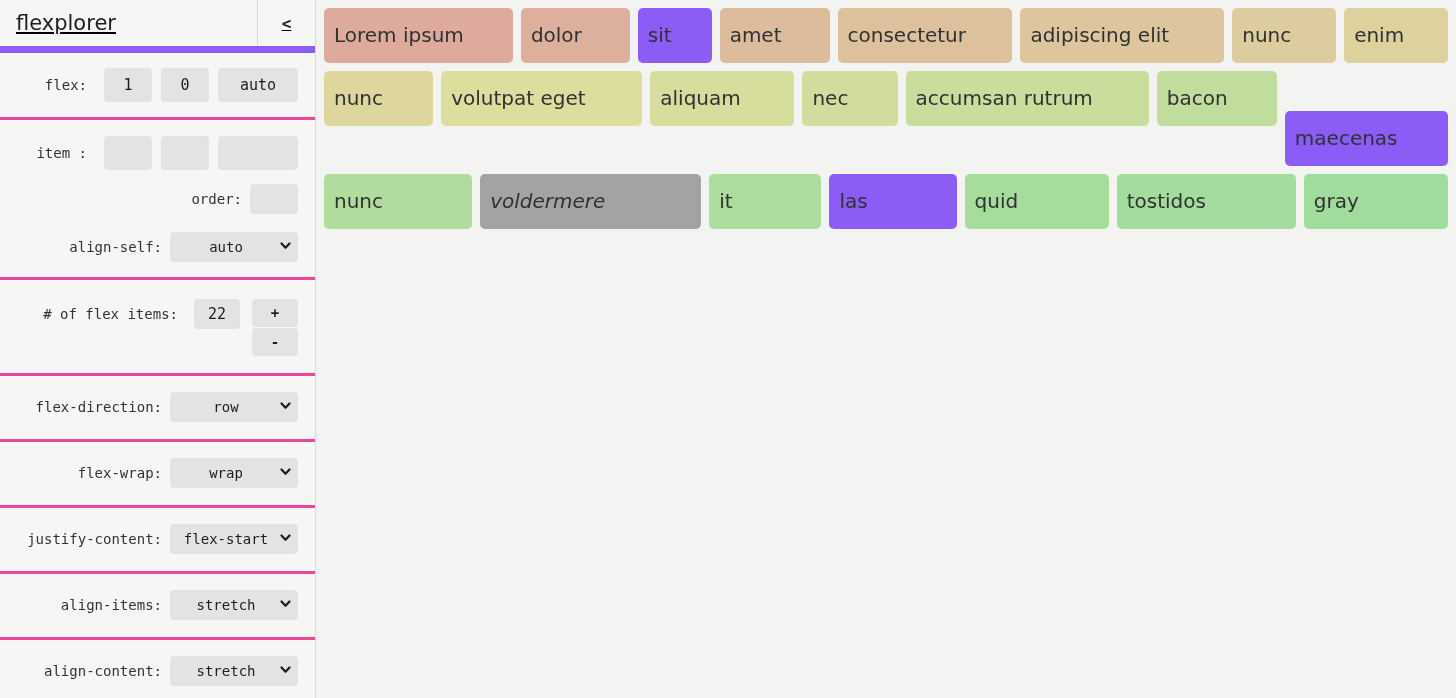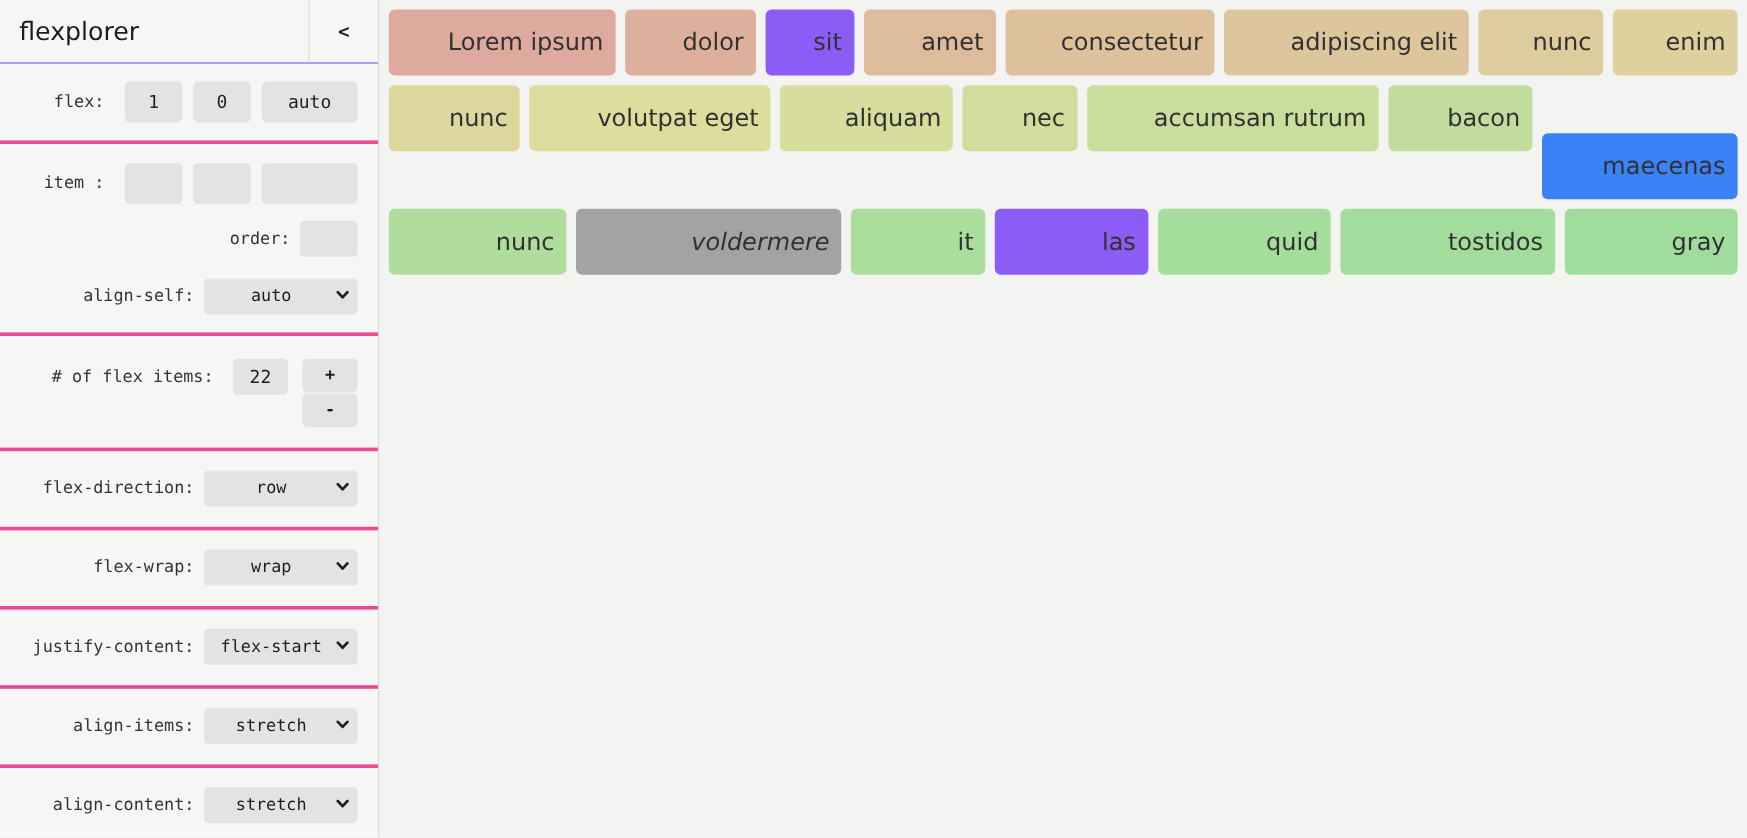--- a/index.html
+++ b/index.html
@@ -14,22 +14,22 @@
   
   .sidebar {
     width:316px; min-width:316px; height:100%;
     background:#f6f6f4;
     border-right:1px solid #dcdcda;
     font-family:"DejaVu Sans Mono", monospace;
     display:flex; flex-direction:column;
   }
   .sb-header {
     height:53px; min-height:53px;
-    border-bottom:1px solid #8b5cf6;
-    display:flex; align-items:stretch;
+    border-bottom:7px solid #8b5cf6;
+    display:flex; align-items:stretch;text-decoration:underline;
   }
   .sb-title {
     flex:1; display:flex; align-items:center;
     padding-left:16px;
     font-family:"DejaVu Sans", sans-serif;
     font-size:21px; color:#1d1d1d;
   }
   .collapse-btn {
     width:58px; border:none; border-left:1px solid #dcdcda;
     background:transparent; cursor:pointer;
@@ -82,21 +82,21 @@
   }
   .sec-select { padding:16px 17px 17px 0; }
 
   
   .stage {
     flex:1; padding:4px;
     display:flex; flex-wrap:wrap; align-content:flex-start;
   }
   .flex-item {
     flex:1 0 auto; margin:4px; height:55px; line-height:55px;
-    border-radius:5px; text-align:right;
+    border-radius:5px; text-align:left;
     font-size:20px; color:#313131; white-space:nowrap;
     padding:0 10px;
   }
 </style>
 </head>
 <body>
 
 <div class="sidebar">
 
   <div class="sb-header">
@@ -210,21 +210,21 @@
     <div class="flex-item" style="background: rgb(221, 193, 157); flex-basis: 174px;">consectetur</div>
     <div class="flex-item" style="background: rgb(221, 198, 157); flex-basis: 203px;">adipiscing elit</div>
     <div class="flex-item" style="background: rgb(221, 204, 157); flex-basis: 103px;">nunc</div>
     <div class="flex-item" style="background: rgb(221, 210, 157); flex-basis: 103px;">enim</div>
     <div class="flex-item" style="background: rgb(221, 215, 157); flex-basis: 108px;">nunc</div>
     <div class="flex-item" style="background: rgb(221, 221, 157); flex-basis: 200px;">volutpat eget</div>
     <div class="flex-item" style="background: rgb(215, 221, 157); flex-basis: 143px;">aliquam</div>
     <div class="flex-item" style="background: rgb(210, 221, 157); flex-basis: 94px;">nec</div>
     <div class="flex-item" style="background: rgb(201, 221, 157); flex-basis: 242px;">accumsan rutrum</div>
     <div class="flex-item" style="background: rgb(193, 221, 157); flex-basis: 119px;">bacon</div>
-    <div class="flex-item" style="background: #3b82f6; flex-basis: 162px; margin-top: 44px;">maecenas</div>
+    <div class="flex-item" style="background: #8b5cf6; flex-basis: 162px; margin-top: 44px;">maecenas</div>
     <div class="flex-item" style="background: rgb(176, 221, 157); flex-basis: 147px;">nunc</div>
     <div class="flex-item" style="background: #a3a3a3; flex-basis: 220px; font-style: italic;">voldermere</div>
     <div class="flex-item" style="background: rgb(171, 221, 157); flex-basis: 111px;">it</div>
     <div class="flex-item" style="background: #8b5cf6; flex-basis: 126px;">las</div>
     <div class="flex-item" style="background: rgb(165, 221, 157); flex-basis: 143px;">quid</div>
     <div class="flex-item" style="background: rgb(163, 221, 157); flex-basis: 178px;">tostidos</div>
     <div class="flex-item" style="background: rgb(160, 221, 157); flex-basis: 143px;">gray</div>
   </div>
 
 </body></html>

